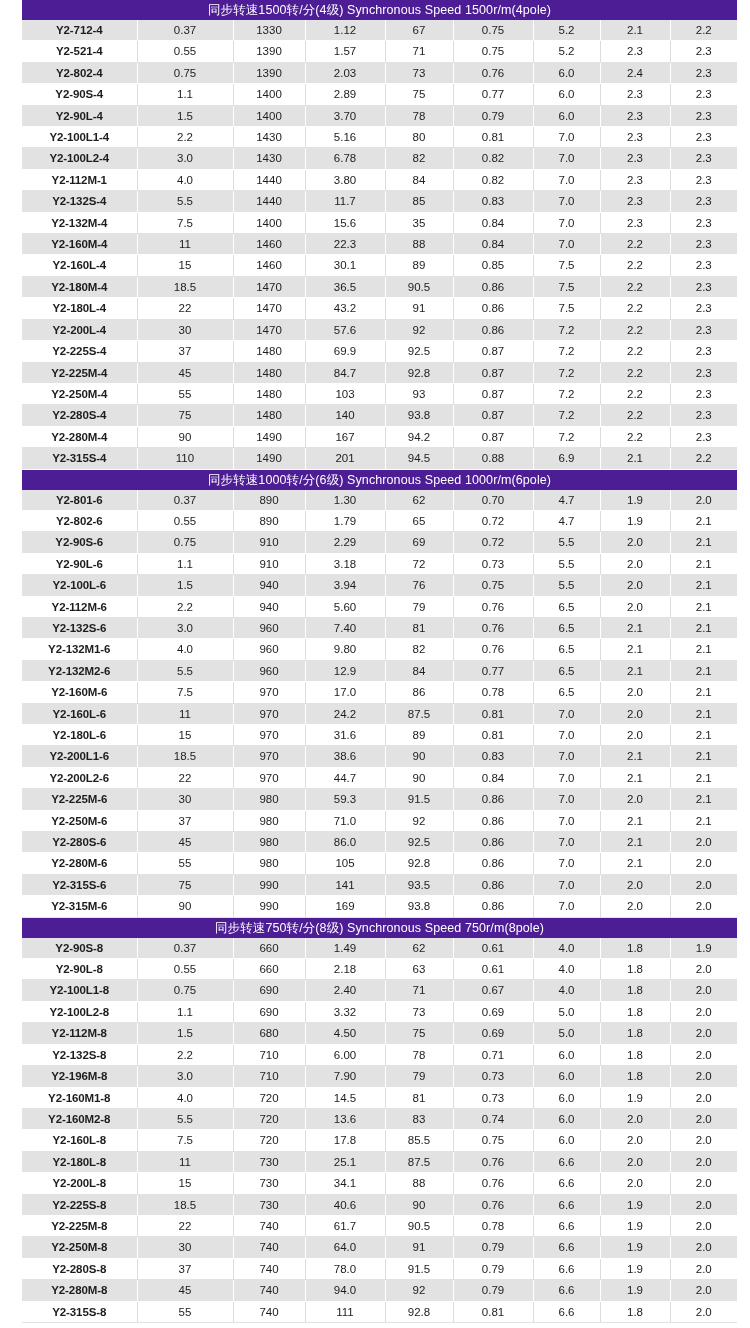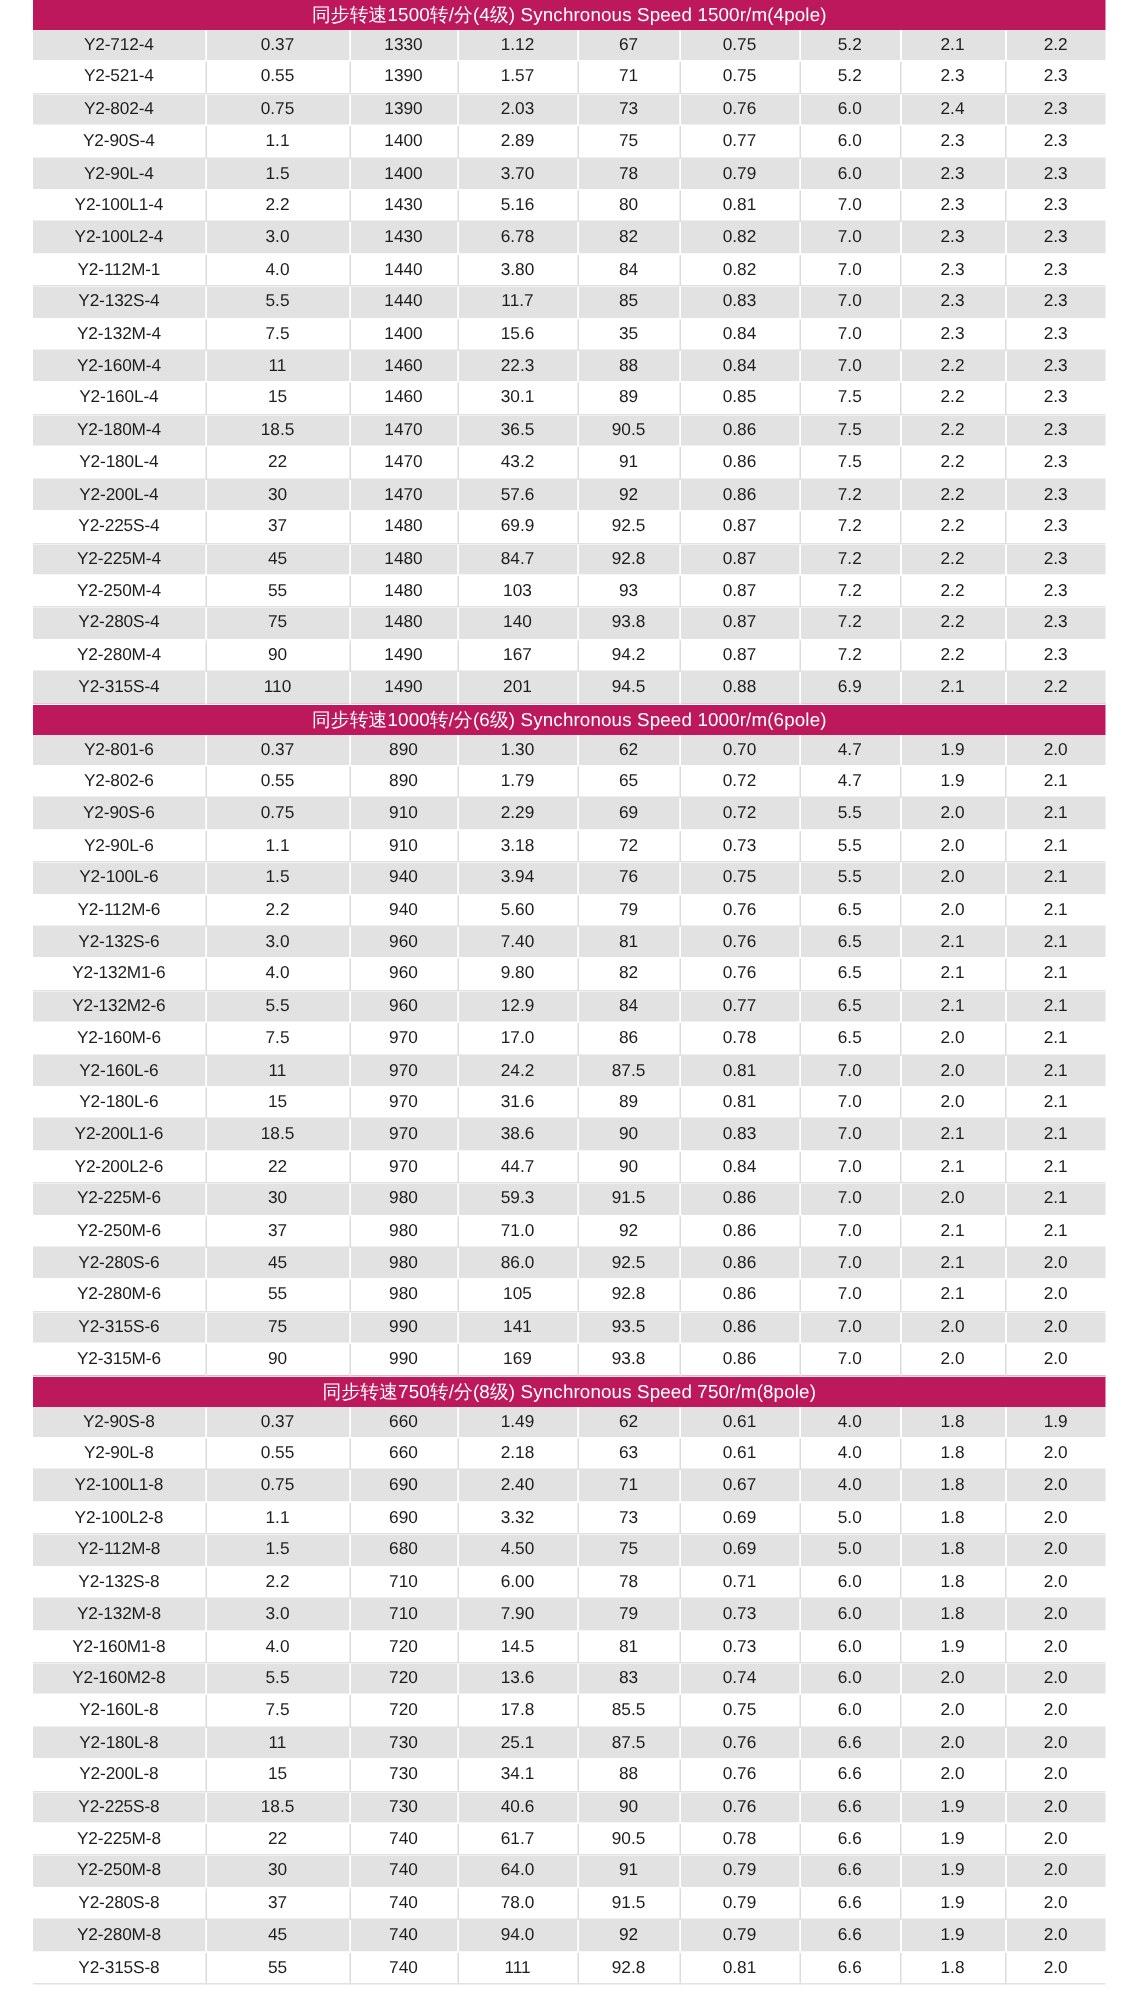--- a/index.html
+++ b/index.html
@@ -27,21 +27,21 @@
   table.spec col.c1{width:96px;}
   table.spec col.c2{width:72px;}
   table.spec col.c3{width:80px;}
   table.spec col.c4{width:68px;}
   table.spec col.c5{width:80px;}
   table.spec col.c6{width:67px;}
   table.spec col.c7{width:70px;}
   table.spec col.c8{width:67px;}
 
   tr.group-row > td{
-    background:#be185d;
+    background:#4c1d95;
     color:#ffffff;
     text-align:center;
     font-size:12.5px;
     letter-spacing:.1px;
     height:20px;
     line-height:20px;
     padding:0;
     border:none;
     white-space:nowrap;
   }
@@ -52,21 +52,21 @@
     text-align:center;
     border-right:1px solid #ffffff;
     border-bottom:1px solid #ffffff;
     white-space:nowrap;
     overflow:hidden;
   }
   tr.data-row.odd > td{ background:#e2e2e2; border-right-color:#ffffff; }
   tr.data-row.even > td{ background:#ffffff; border-right-color:#dcdcdc; border-bottom-color:#dcdcdc;}
   tr.data-row > td:last-child{border-right:none;}
   tr.data-row.even > td{border-bottom:1px solid #e2e2e2;}
-  td.model{letter-spacing:-0.1px;}
+  td.model{letter-spacing:-0.1px;font-weight:bold;}
 </style>
 </head>
 <body>
 
 <div id="sheet">
   <table class="spec">
     <colgroup>
       <col class="c0">
         <col class="c1">
         <col class="c2">
@@ -598,21 +598,21 @@
           <td>2.2</td>
           <td>710</td>
           <td>6.00</td>
           <td>78</td>
           <td>0.71</td>
           <td>6.0</td>
           <td>1.8</td>
           <td>2.0</td>
         </tr>
         <tr class="data-row odd">
-          <td class="model">Y2-132M-8</td>
+          <td class="model">Y2-196M-8</td>
           <td>3.0</td>
           <td>710</td>
           <td>7.90</td>
           <td>79</td>
           <td>0.73</td>
           <td>6.0</td>
           <td>1.8</td>
           <td>2.0</td>
         </tr>
         <tr class="data-row even">

